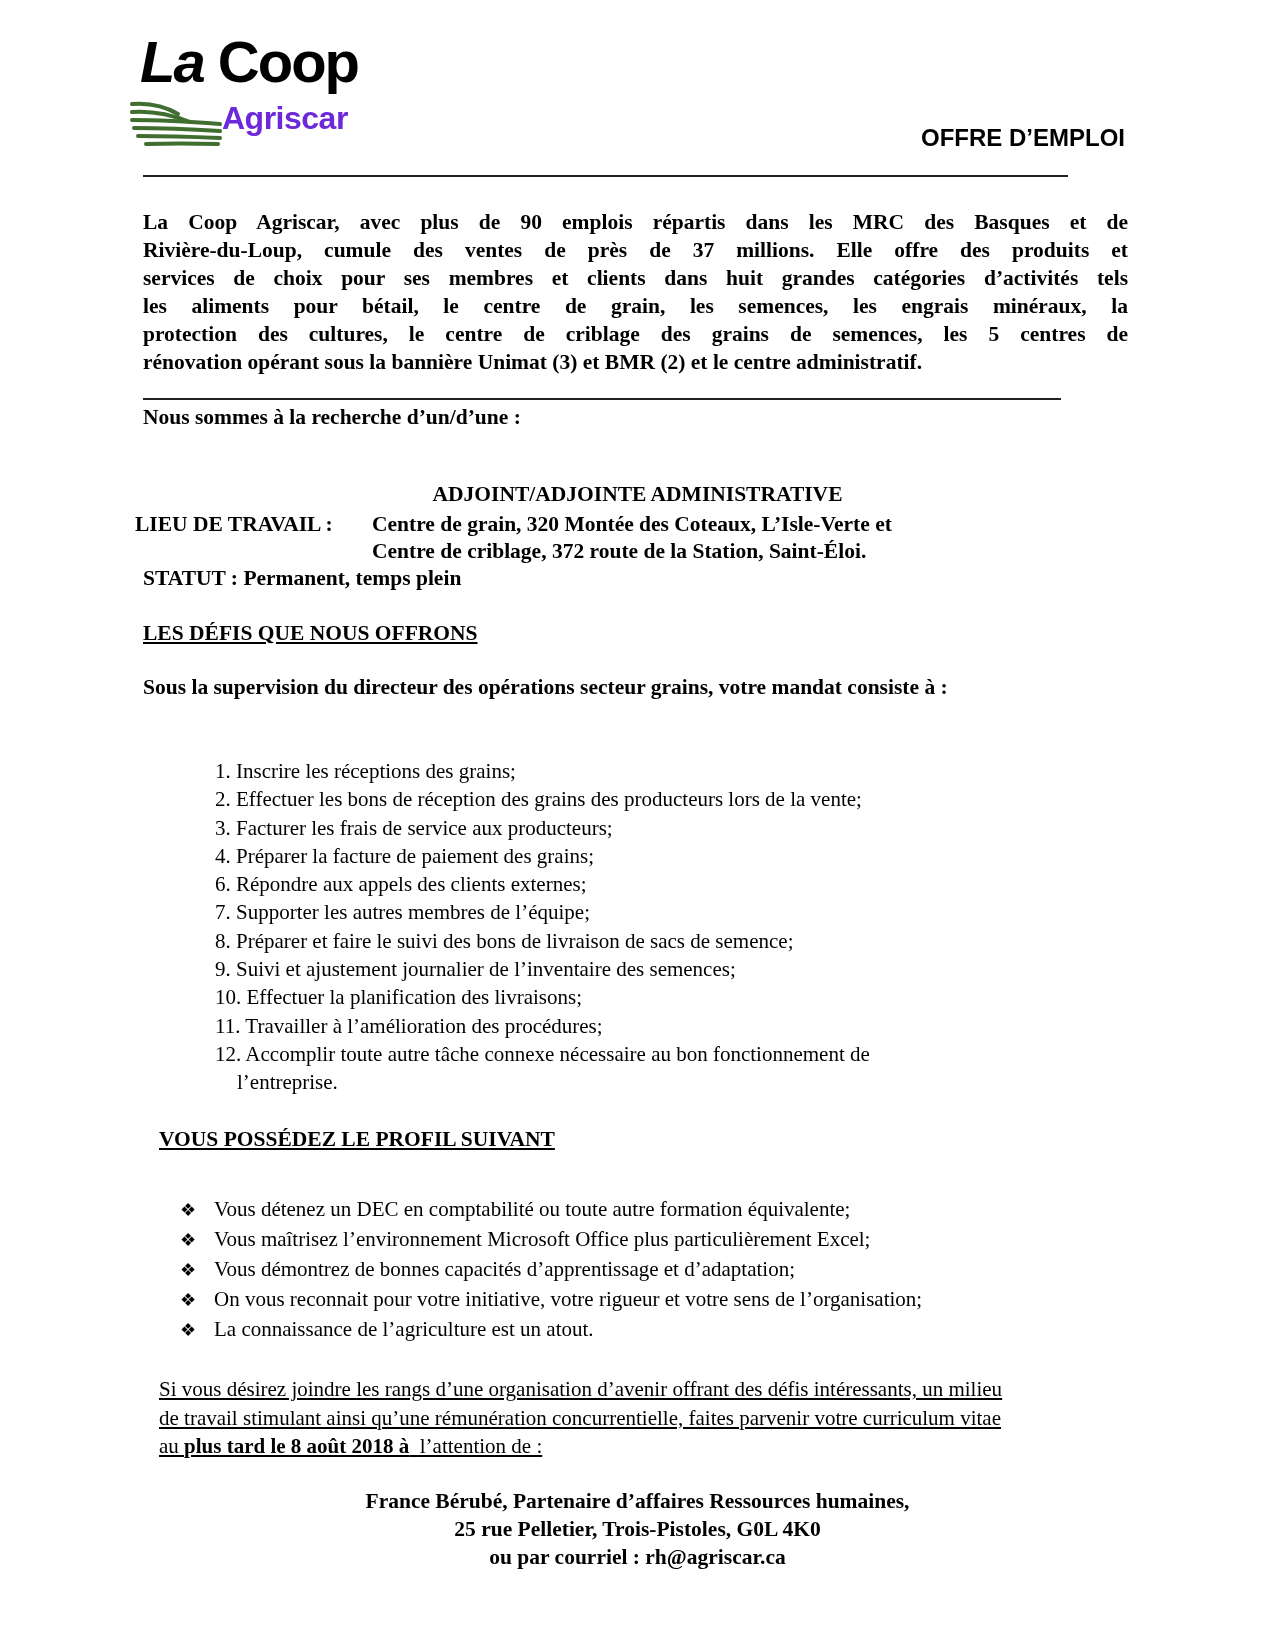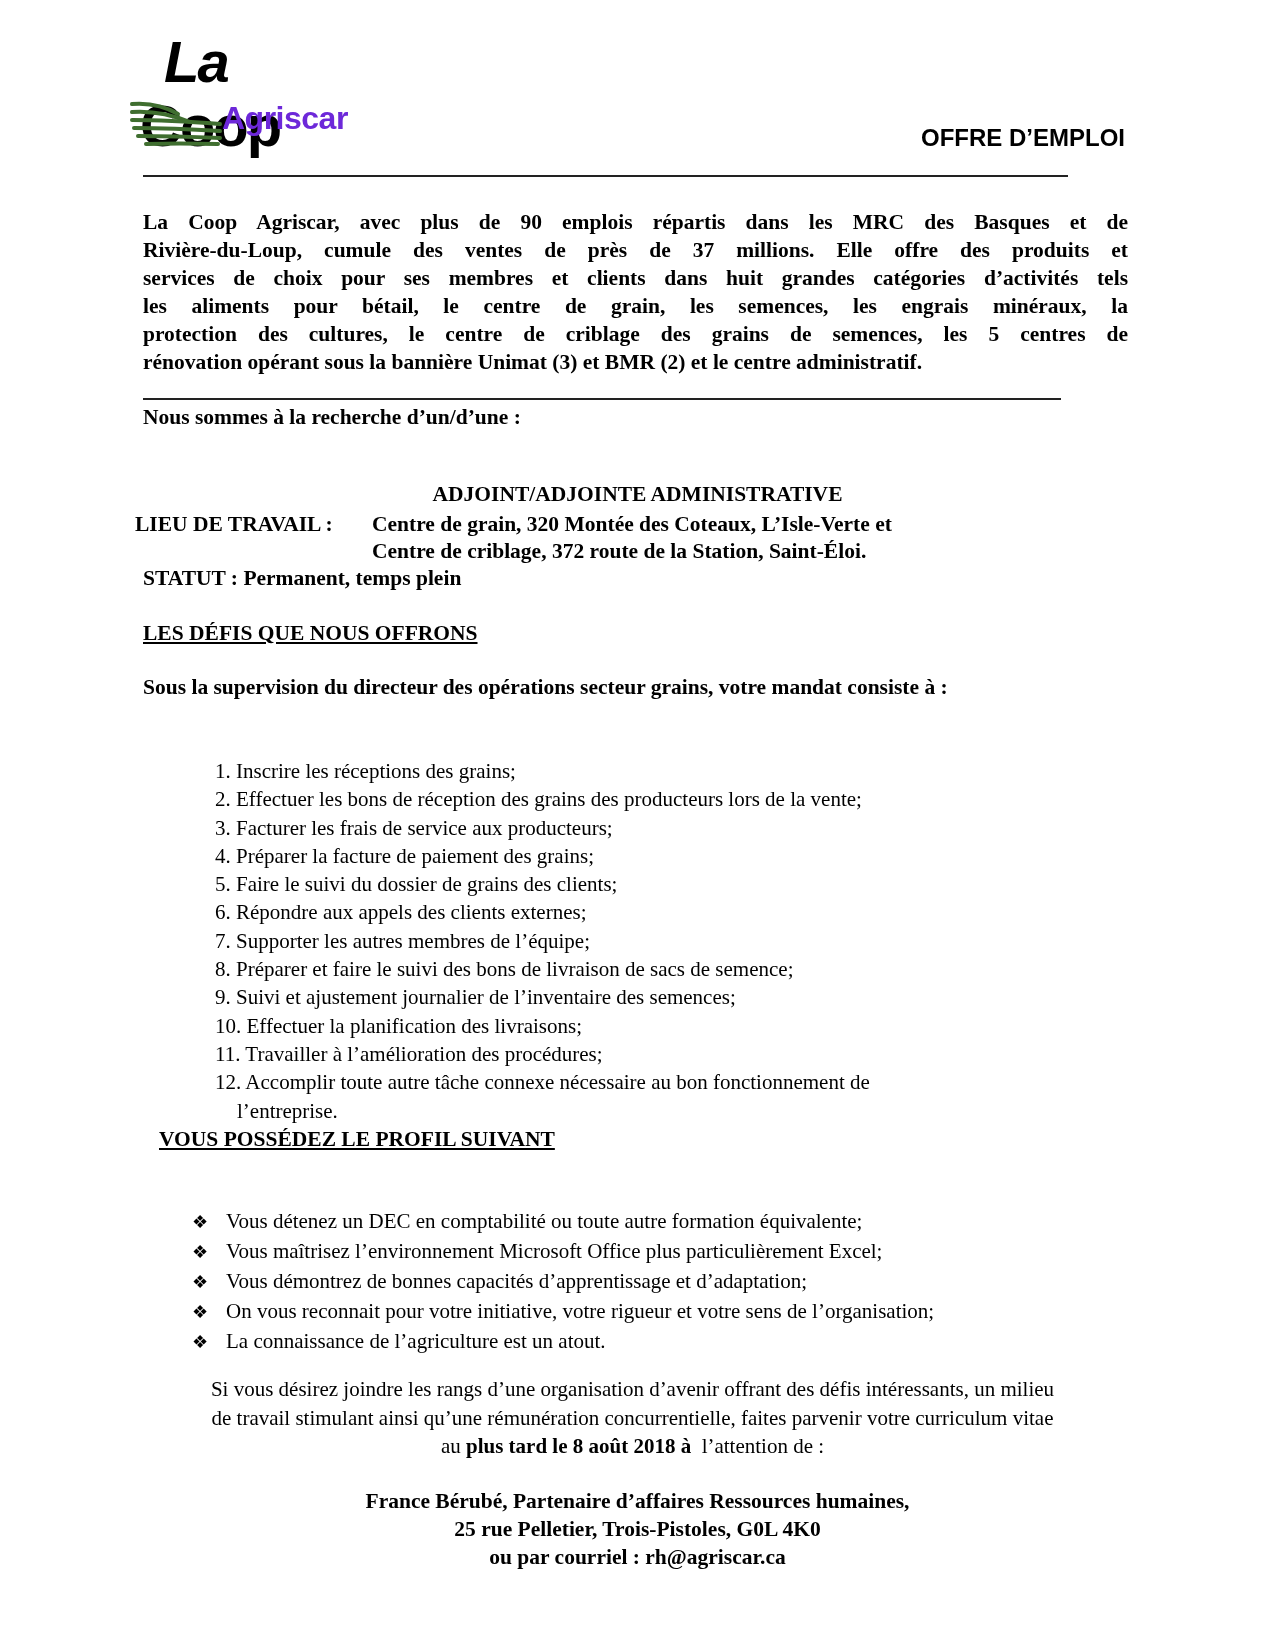--- a/index.html
+++ b/index.html
@@ -1,35 +1,35 @@
 <!DOCTYPE html>
 <html><head>
 <meta charset="utf-8">
 <style>
   html, body { margin:0; padding:0; background:#ffffff; }
   body { width:1275px; height:1650px; position:relative; font-family:"Liberation Serif", serif; color:#000; }
   .abs { position:absolute; }
   .logo { left:140px; top:30px; width:240px; height:110px; }
   .logo-lacoop { position:absolute; left:0; top:0; font-family:"Liberation Sans", sans-serif; font-weight:bold; font-size:58px; letter-spacing:-2px; line-height:64px; }
-  .logo-lacoop .la { font-style:italic;margin-left:24px; }
+  .logo-lacoop .la { font-style:italic; }
   .logo-agriscar { position:absolute; left:82px; top:70px; font-family:"Liberation Sans", sans-serif; font-weight:bold; font-size:32px; color:#6d28d9; letter-spacing:-0.5px; }
   .logo-swoosh { position:absolute; left:-12px; top:68px; width:95px; height:50px; }
   .offre { right:150px; top:124px; font-family:"Liberation Sans", sans-serif; font-weight:bold; font-size:24px; }
   .rule { left:143px; height:2px; background:#222; }
   .para { left:143px; width:985px; font-size:21.5px; font-weight:bold; line-height:28px; text-align:justify; text-align-last:justify; }
   .para .last { text-align-last:left; display:block; }
   .bold { font-weight:bold; font-size:21.5px; }
   .title { left:0; width:1275px; text-align:center; top:482px; }
   .underline { text-decoration:underline; }
   ol.tasks { list-style:none; margin:0; padding:0; left:215px; top:757px; width:800px; font-size:21px; line-height:28.3px; }
   ol.tasks li { white-space:nowrap; }
   ol.tasks li .cont { display:block; padding-left:22px; }
-  ul.profile { list-style:none; margin:12px; padding:0; left:180px; top:1195px; width:900px; font-size:21px; line-height:29px; }
+  ul.profile { list-style:none; margin:0; padding:0; left:180px; top:1195px; width:900px; font-size:21px; line-height:29px; }
   ul.profile li .bullet { display:inline-block; width:34px; font-size:18px; }
-  .closing { left:140px; width:985px; top:1375px; font-size:21px; line-height:28.5px; text-align:center; }
+  .closing { left:159px; width:985px; top:1375px; font-size:21px; line-height:28.5px; text-align:left;text-decoration:underline; }
   .contact { left:0; width:1275px; top:1487px; text-align:center; font-weight:bold; font-size:21.5px; line-height:28px; }
 </style>
 </head>
 <body>
 
 <div class="abs logo">
   <div class="logo-lacoop">
     <span class="la">La</span>
     <span>Coop</span>
   </div>
@@ -74,21 +74,20 @@
 </div>
 
 <div class="abs bold underline" style="left:143px; top:621px;">LES DÉFIS QUE NOUS OFFRONS</div>
 <div class="abs bold" style="left:143px; top:675px;">Sous la supervision du directeur des opérations secteur grains, votre mandat consiste à :</div>
 
 <ol class="abs tasks">
   <li>1. Inscrire les réceptions des grains;</li>
   <li>2. Effectuer les bons de réception des grains des producteurs lors de la vente;</li>
   <li>3. Facturer les frais de service aux producteurs;</li>
   <li>4. Préparer la facture de paiement des grains;</li>
-  <li>5. Faire le suivi du dossier de grains des clients;</li>
   <li>6. Répondre aux appels des clients externes;</li>
   <li>7. Supporter les autres membres de l’équipe;</li>
   <li>8. Préparer et faire le suivi des bons de livraison de sacs de semence;</li>
   <li>9. Suivi et ajustement journalier de l’inventaire des semences;</li>
   <li>10. Effectuer la planification des livraisons;</li>
   <li>11. Travailler à l’amélioration des procédures;</li>
   <li>
     <span>12. Accomplir toute autre tâche connexe nécessaire au bon fonctionnement de</span>
     <span class="cont">l’entreprise.</span>
   </li>

